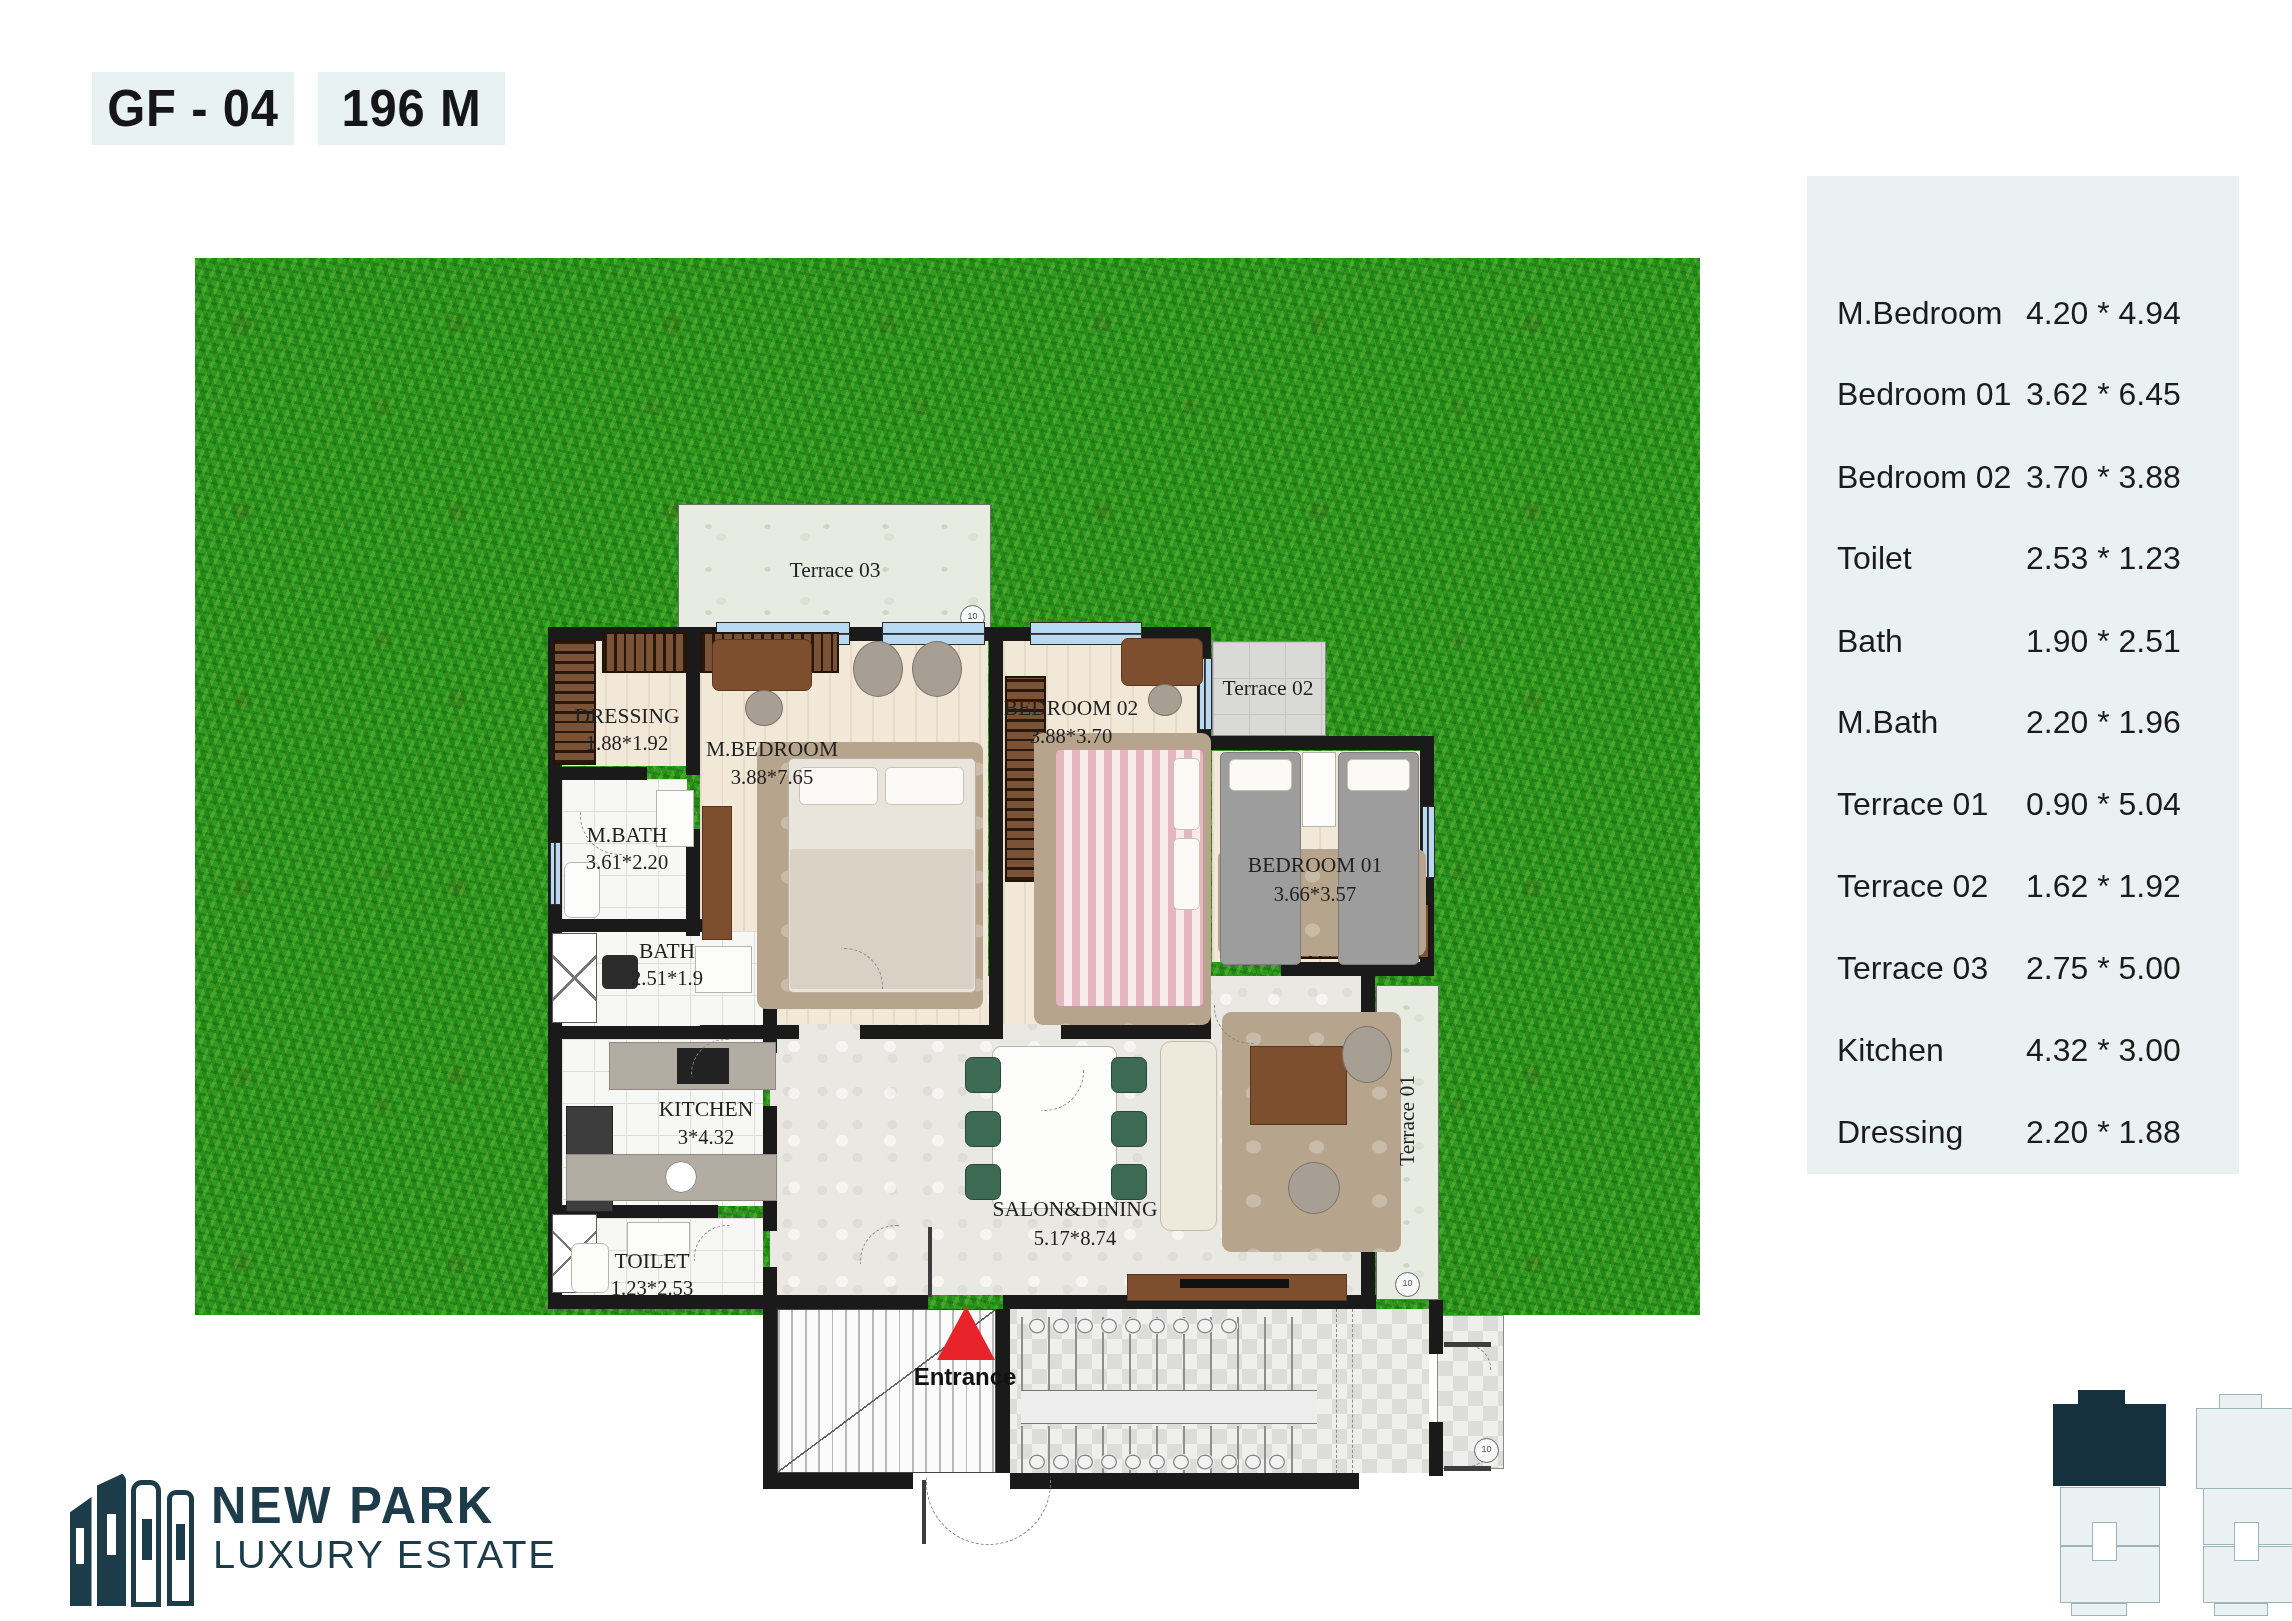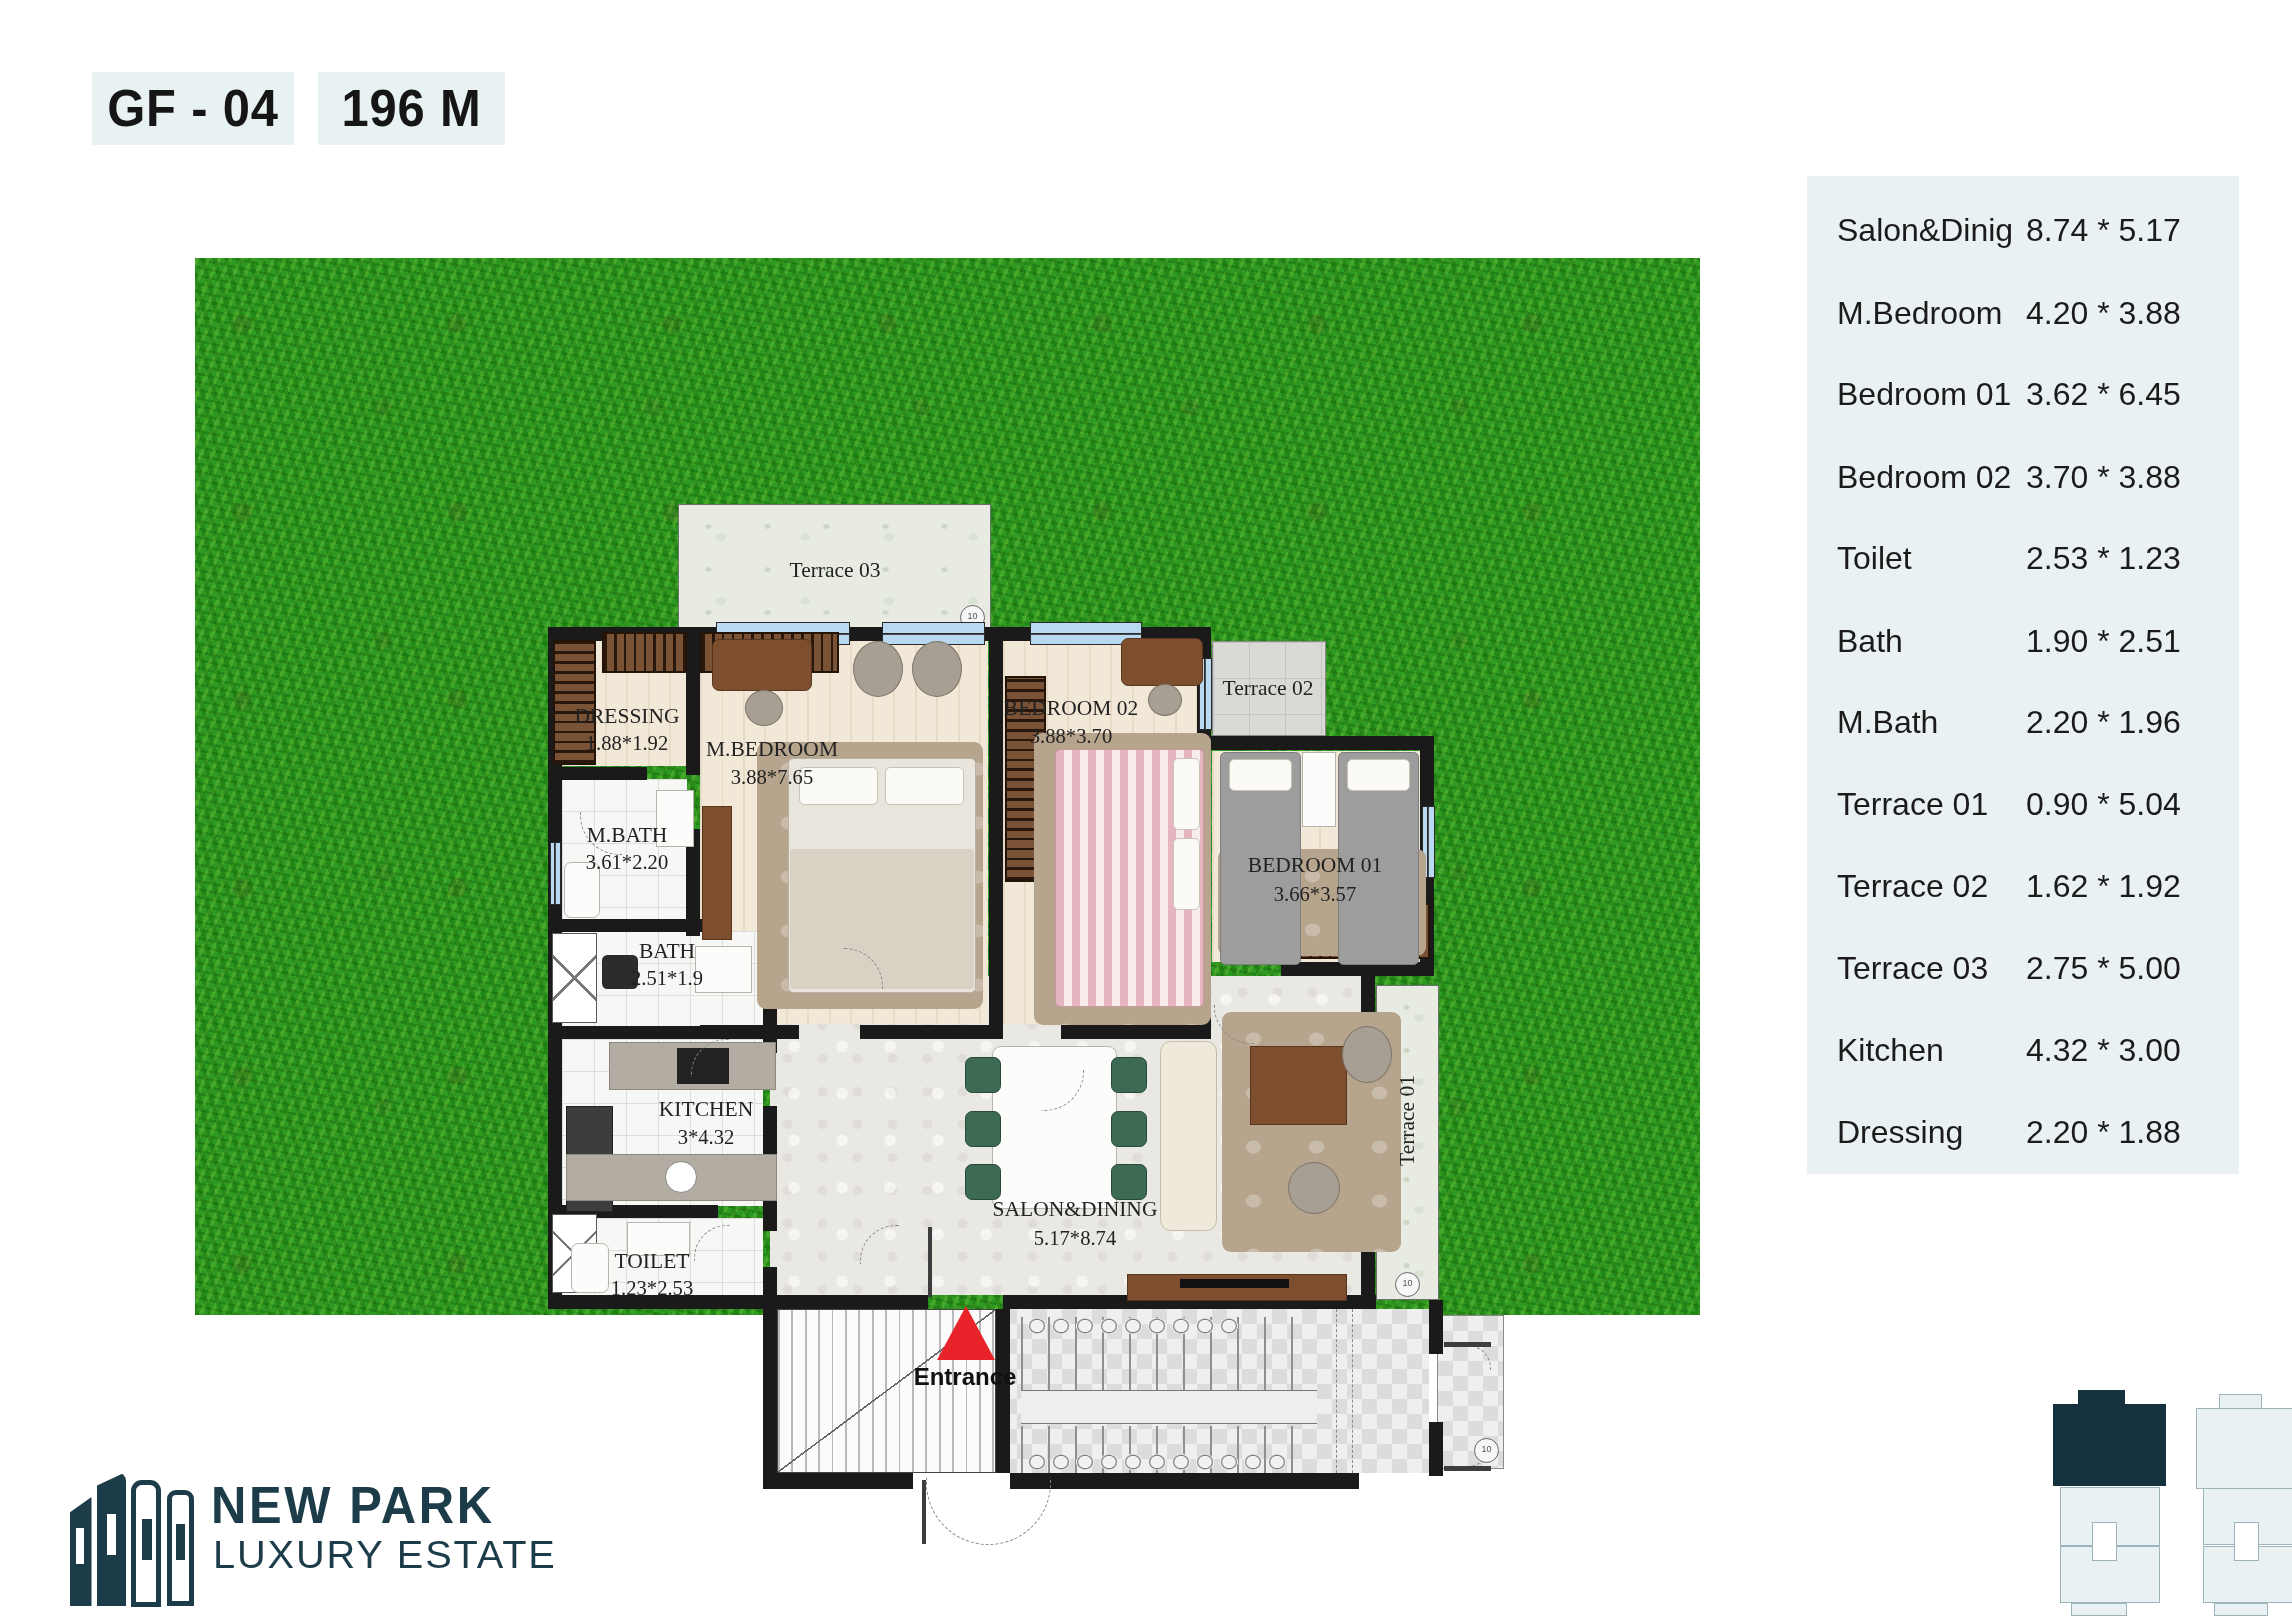--- a/index.html
+++ b/index.html
@@ -262,27 +262,23 @@
   <div class="rlabel rdim" style="left:667px;top:978px;">2.51*1.9</div>
   <div class="rlabel" style="left:706px;top:1109px;">KITCHEN</div>
   <div class="rlabel rdim" style="left:706px;top:1137px;text-align:center;">3*4.32</div>
   <div class="rlabel" style="left:652px;top:1261px;">TOILET</div>
   <div class="rlabel rdim" style="left:652px;top:1288px;">1.23*2.53</div>
   <div class="rlabel" style="left:1075px;top:1209px;">SALON&amp;DINING</div>
   <div class="rlabel rdim" style="left:1075px;top:1238px;">5.17*8.74</div>
   <div class="vlabel" style="left:1395px;top:1075px;">Terrace 01</div>
 
   <div class="tpanel" style="left:1807px;top:176px;width:432px;height:998px;"></div>
-  <div class="trow" style="top:202px;">
-      <span class="tname">Salon&amp;Dinig</span>
-      <span class="tdim">8.74 * 5.17</span>
-    </div>
   <div class="trow" style="top:285px;">
       <span class="tname">M.Bedroom</span>
-      <span class="tdim">4.20 * 3.88</span>
+      <span class="tdim">4.20 * 4.94</span>
     </div>
   <div class="trow" style="top:366px;">
       <span class="tname">Bedroom 01</span>
       <span class="tdim">3.62 * 6.45</span>
     </div>
   <div class="trow" style="top:449px;">
       <span class="tname">Bedroom 02</span>
       <span class="tdim">3.70 * 3.88</span>
     </div>
   <div class="trow" style="top:530px;">

